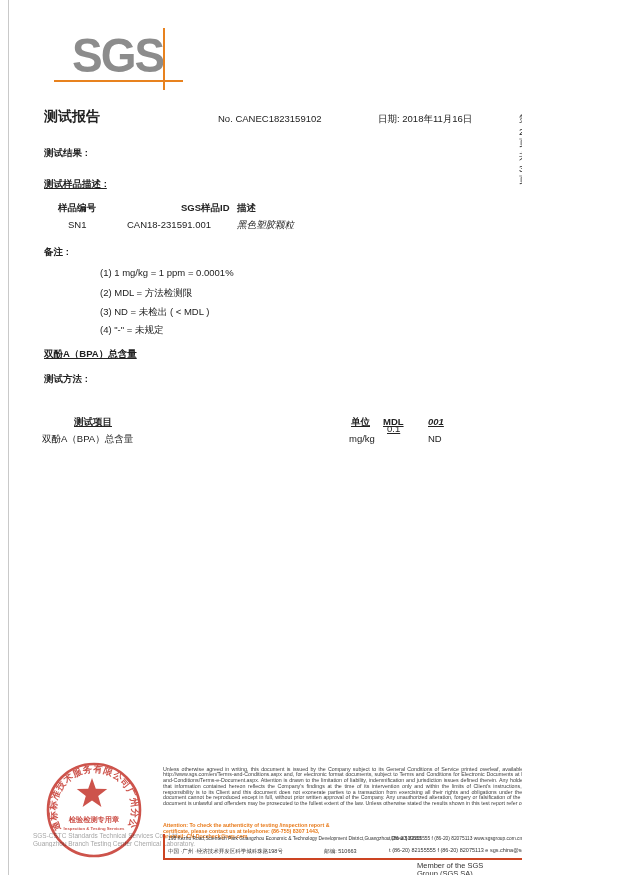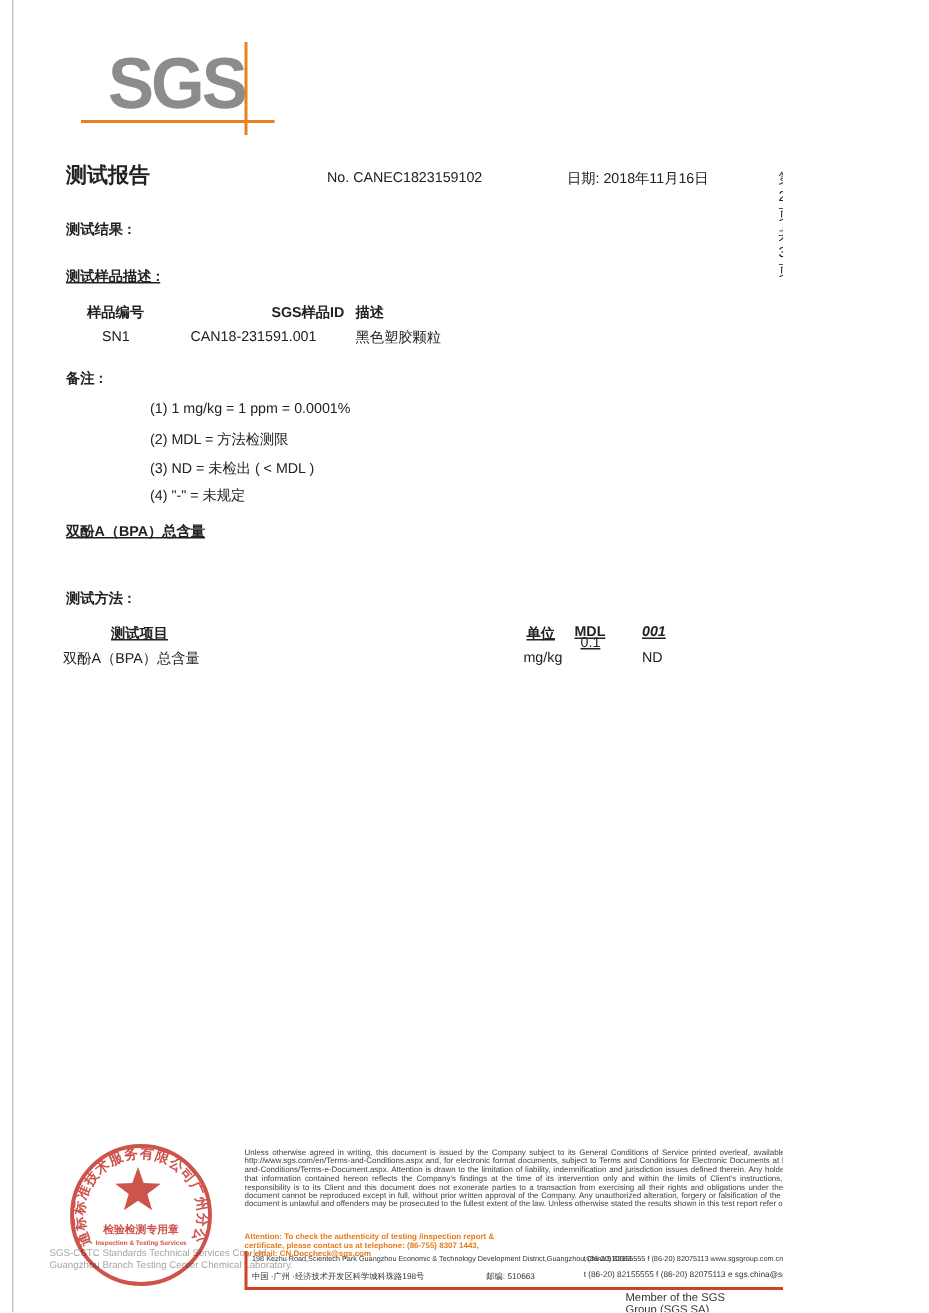--- a/index.html
+++ b/index.html
@@ -66,30 +66,30 @@
   <div class="abs hdr-txt" style="left:519px;top:113px;">第2页,共3页</div>
 
   <div class="abs t9 b" style="left:44px;top:147px;">测试结果 :</div>
   <div class="abs t9 b u" style="left:44px;top:178px;">测试样品描述 :</div>
 
   <div class="abs t9 b" style="left:58px;top:202px;">样品编号</div>
   <div class="abs t9 b" style="left:141px;top:202px;margin-left:40px;">SGS样品ID</div>
   <div class="abs t9 b" style="left:237px;top:202px;">描述</div>
   <div class="abs t9" style="left:68px;top:219px;text-align:center;">SN1</div>
   <div class="abs t9" style="left:127px;top:219px;">CAN18-231591.001</div>
-  <div class="abs t9" style="left:237px;top:219px;">黑色塑胶颗粒</div>
+  <div class="abs t9" style="left:237px;top:219px;font-style:italic;">黑色塑胶颗粒</div>
 
   <div class="abs t9 b" style="left:44px;top:246px;">备注 :</div>
   <div class="abs t9" style="left:100px;top:267px;">(1) 1 mg/kg = 1 ppm = 0.0001%</div>
   <div class="abs t9" style="left:100px;top:287px;">(2) MDL = 方法检测限</div>
   <div class="abs t9" style="left:100px;top:306px;">(3) ND = 未检出 ( &lt; MDL )</div>
   <div class="abs t9" style="left:100px;top:324px;">(4) "-" = 未规定</div>
 
   <div class="abs t9 b u" style="left:44px;top:348px;">双酚A（BPA）总含量</div>
-  <div class="abs t9 b" style="left:44px;top:373px;margin-top:20px;">测试方法 :</div>
+  <div class="abs t9 b" style="left:44px;top:373px;">测试方法 :</div>
 
   <div class="abs t9 b u" style="left:58px;top:416px;margin-left:16px;">测试项目</div>
   <div class="abs t9 b u" style="left:351px;top:416px;">单位</div>
   <div class="abs t9 b u" style="left:383px;top:416px;">MDL</div>
   <div class="abs t9 b u i" style="left:428px;top:416px;">001</div>
   <div class="abs t9" style="left:42px;top:433px;">双酚A（BPA）总含量</div>
   <div class="abs t9" style="left:349px;top:433px;">mg/kg</div>
   <div class="abs t9" style="left:387px;top:423px;text-decoration:underline;">0.1</div>
   <div class="abs t9" style="left:428px;top:433px;">ND</div>
 

